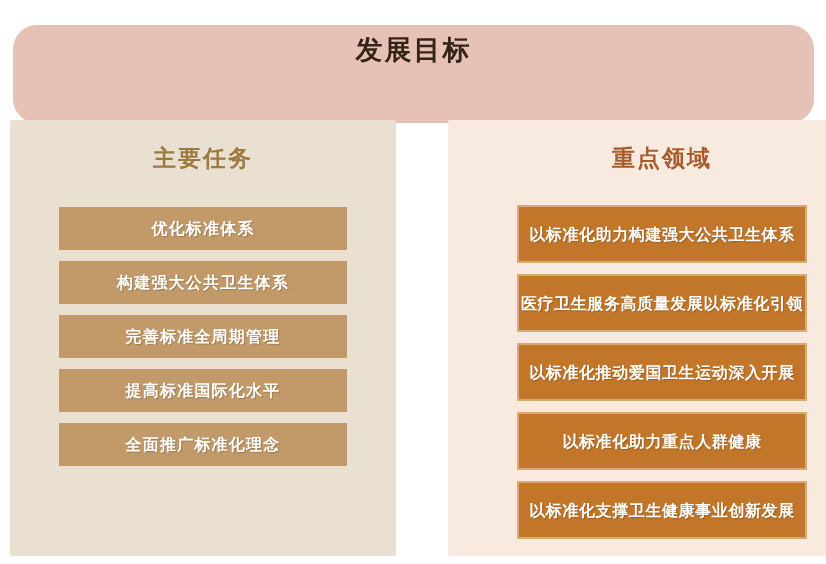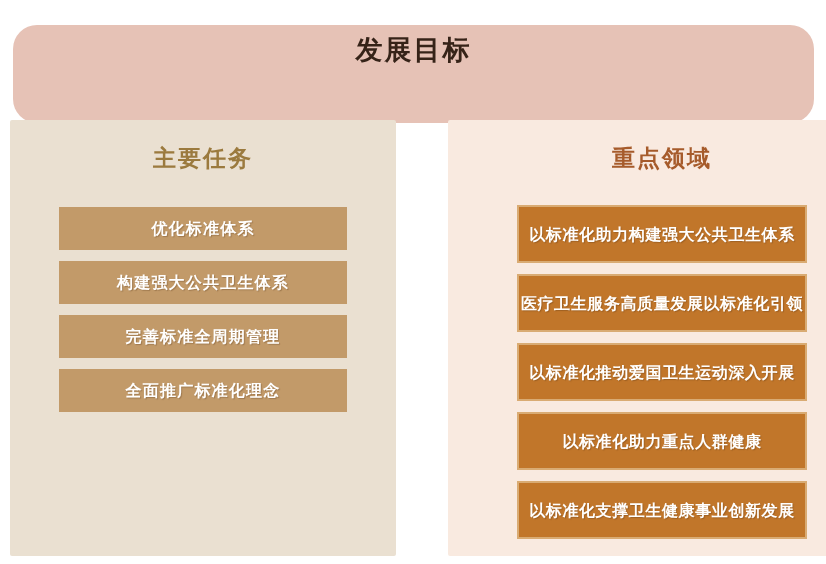--- a/index.html
+++ b/index.html
@@ -149,20 +149,21 @@
 <div class="header-card">
   <div class="header-title">发展目标</div>
 </div>
 
 <div class="col-card col-left">
   <div class="col-heading">主要任务</div>
   <div class="pill-list pill-list-left">
     <div class="pill pill-left">优化标准体系</div>
     <div class="pill pill-left">构建强大公共卫生体系</div>
     <div class="pill pill-left">完善标准全周期管理</div>
+    <div class="pill pill-left">提高标准国际化水平</div>
     <div class="pill pill-left">全面推广标准化理念</div>
   </div>
 </div>
 
 <div class="col-card col-right">
   <div class="col-heading">重点领域</div>
   <div class="pill-list pill-list-right">
     <div class="pill pill-right">
       <span class="line">以标准化助力</span>
       <span class="line">构建强大公共卫生体系</span>

